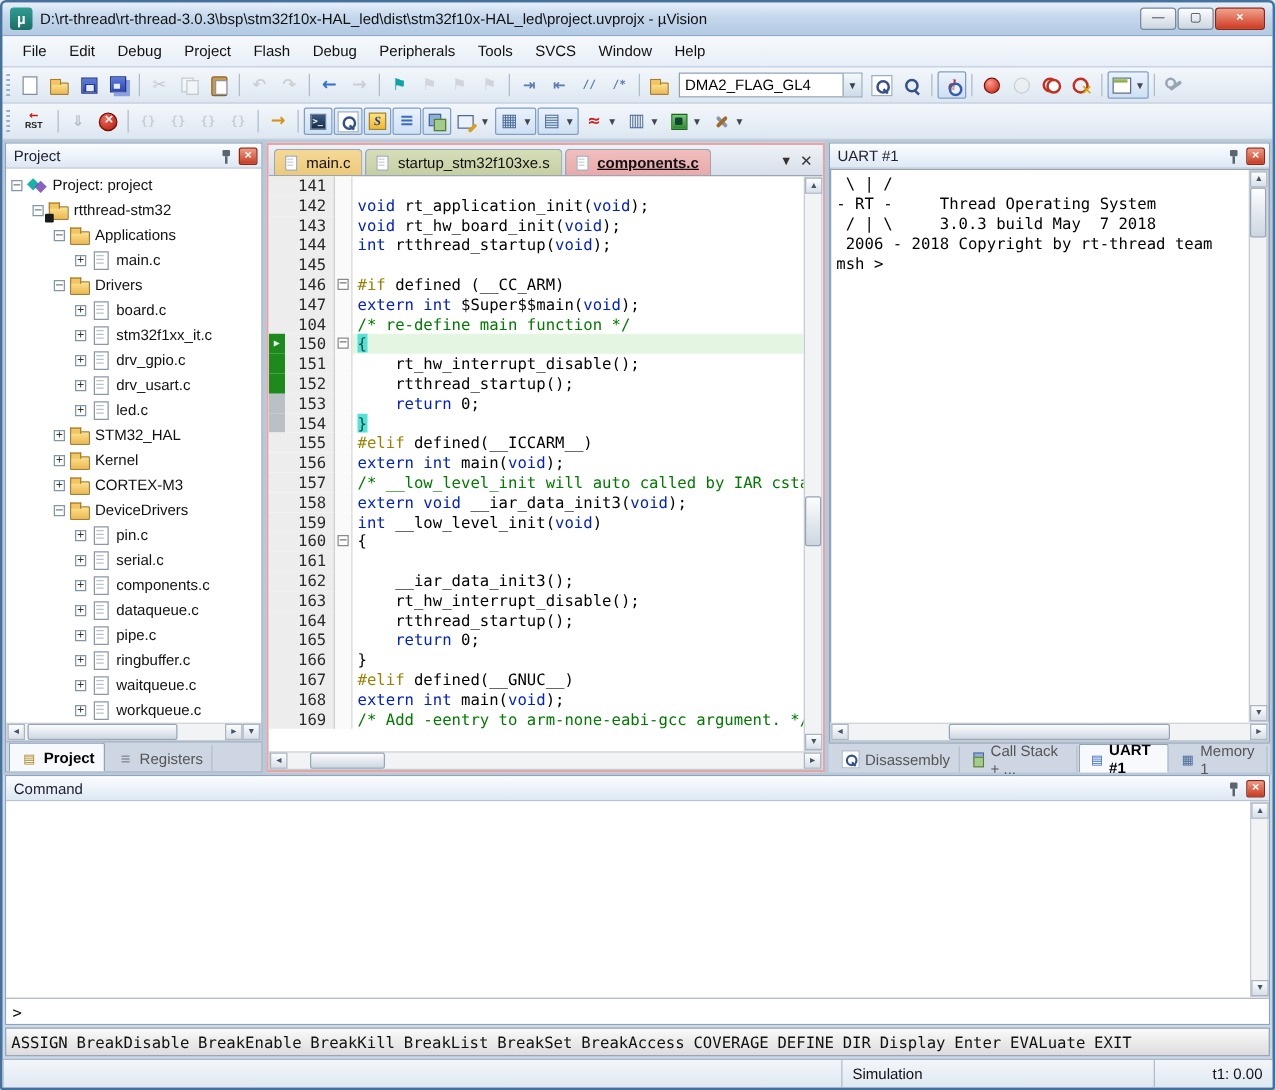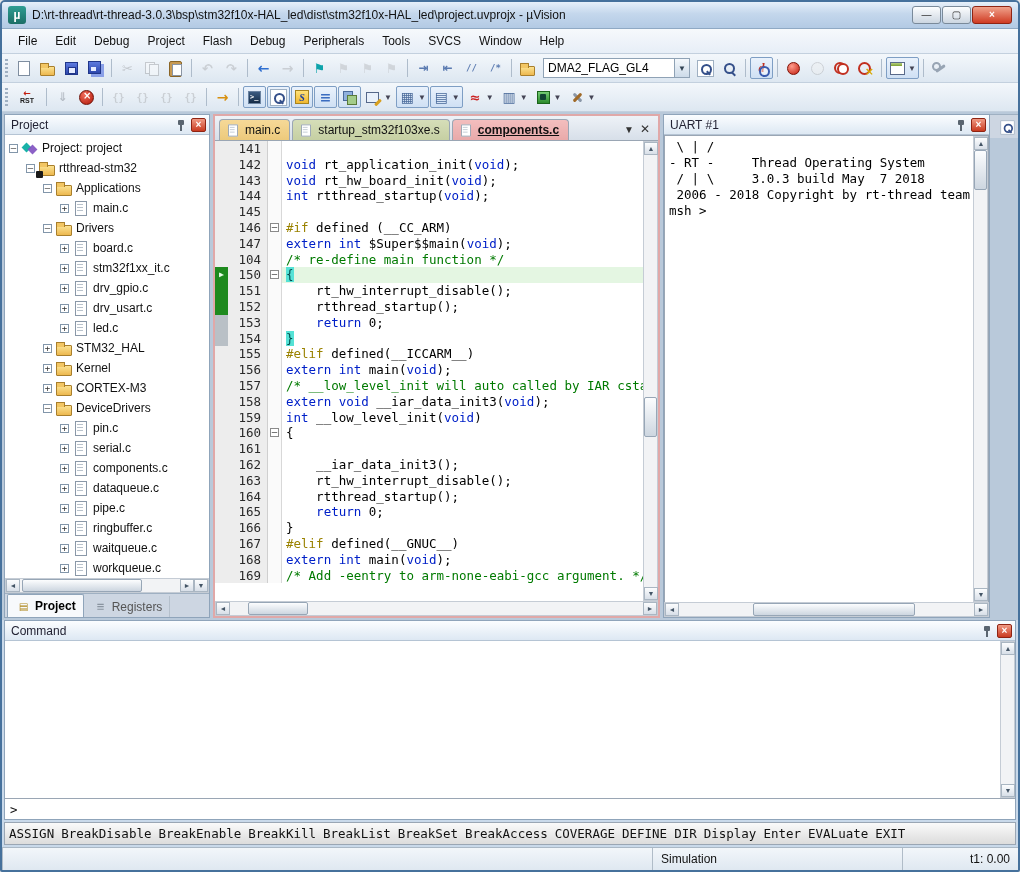--- a/index.html
+++ b/index.html
@@ -168,42 +168,42 @@
   .fold{width:14px;flex:none;background:#fafafa;border-right:1px solid #d8d8d8;position:relative}
   .foldbox{position:absolute;left:2px;top:3px;width:9px;height:9px;border:1px solid #8a8a8a;background:#fff;
     font:9px/7px "DejaVu Sans Mono",monospace;text-align:center;color:#222}
   .codetext{flex:1;padding-left:4px}
   .codeline.cur .codetext{background:#e4f6e2}
   .tk{color:#0020c8}.tc{color:#007a00}.tp{color:#9a8200}.tt{color:#000}
   .tbr{background:#55e2d6;color:#004a4a}
   .evscroll{position:absolute;right:0;top:0;bottom:0}
   .ehscroll{height:15px}
   
-  .rightcol{flex:1;display:flex;flex-direction:row;min-width:0;gap:0}
+  .rightcol{flex:1;display:flex;flex-direction:column;min-width:0;gap:0}
   .uartwrap{flex:1;display:flex;flex-direction:column;min-height:0}
   .ucontent{flex:1;position:relative;background:#fff;border:1px solid #9aa6b4;border-bottom:none;overflow:hidden}
   .ucontent pre{margin:3px 18px 0 4px;font:12.5px/16px "DejaVu Sans Mono",monospace;color:#000}
   .uvscroll{position:absolute;right:0;top:0;bottom:0}
   
   .cmdpanel{height:200px;display:flex;flex-direction:column;margin:0 2px;border:1px solid #8fa4ba;background:#eef2f7}
   .cout{flex:1;position:relative;background:#fff;overflow:hidden}
   .cout pre{margin:2px 18px 2px 4px;font:12.5px/16px "DejaVu Sans Mono",monospace;white-space:pre-wrap;word-break:break-all}
   .cvscroll{position:absolute;right:0;top:0;bottom:0}
   .cprompt{height:21px;background:#fff;border-top:1px solid #9aa6b4;display:flex;align-items:center;
     font:12.5px "DejaVu Sans Mono",monospace;padding:0 5px}
   
   .fnbar{height:23px;margin:2px 2px 0 2px;border:1px solid #9aa6b4;background:linear-gradient(#fafafa,#dcdcdc);
     display:flex;align-items:center;padding:0 4px;overflow:hidden}
   .fnitem{font:12.5px "DejaVu Sans Mono",monospace;margin-right:7px;white-space:nowrap}
   .statusbar{height:23px;display:flex;align-items:stretch;background:linear-gradient(#f2f6fa,#dfe8f1);
     border-top:1px solid #aab8c6;font-size:12px;margin-top:2px}
   .scell{display:flex;align-items:center;padding:0 8px;border-left:1px solid #b0bcc8}
   .sspacer{flex:1}
   .scell.sim{width:250px}
-  .scell.time{width:116px;justify-content:flex-end}
+  .scell.time{width:95px;justify-content:flex-end}
 </style>
 </head>
 <body>
 
 <div class="window">
   <div class="titlebar">
     <div class="appicon">µ</div>
     <div class="wtitle">D:\rt-thread\rt-thread-3.0.3\bsp\stm32f10x-HAL_led\dist\stm32f10x-HAL_led\project.uvprojx - µVision</div>
     <div class="wbtns">
       <div class="wbtn">—</div>

